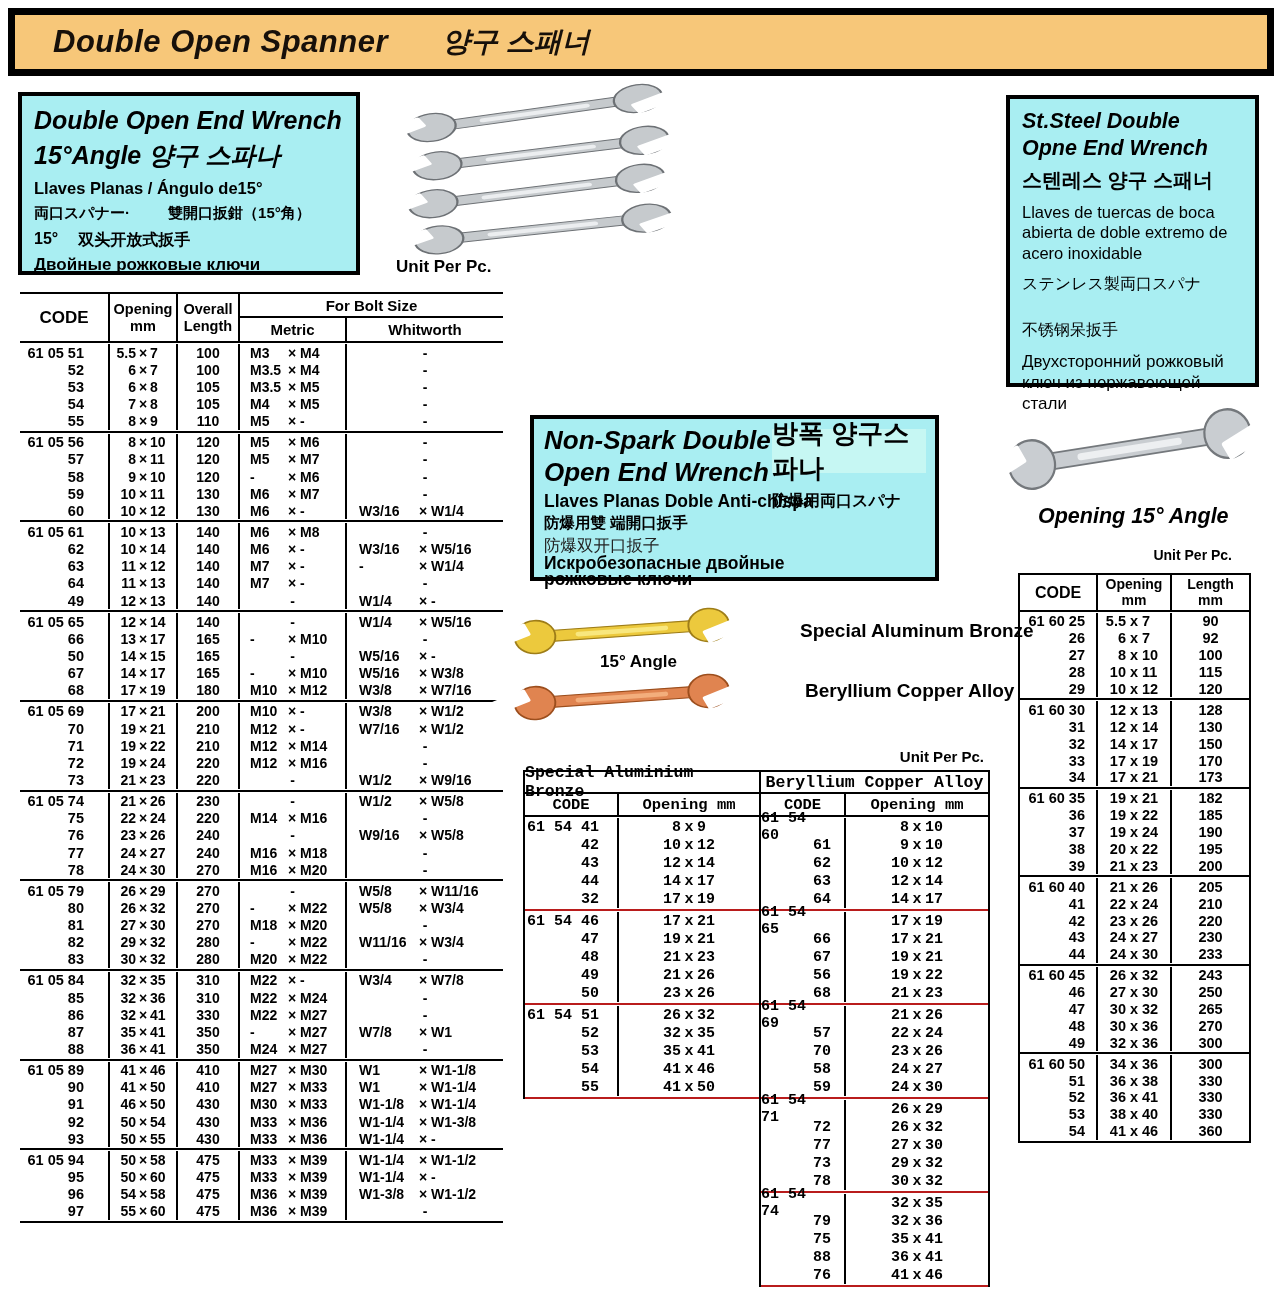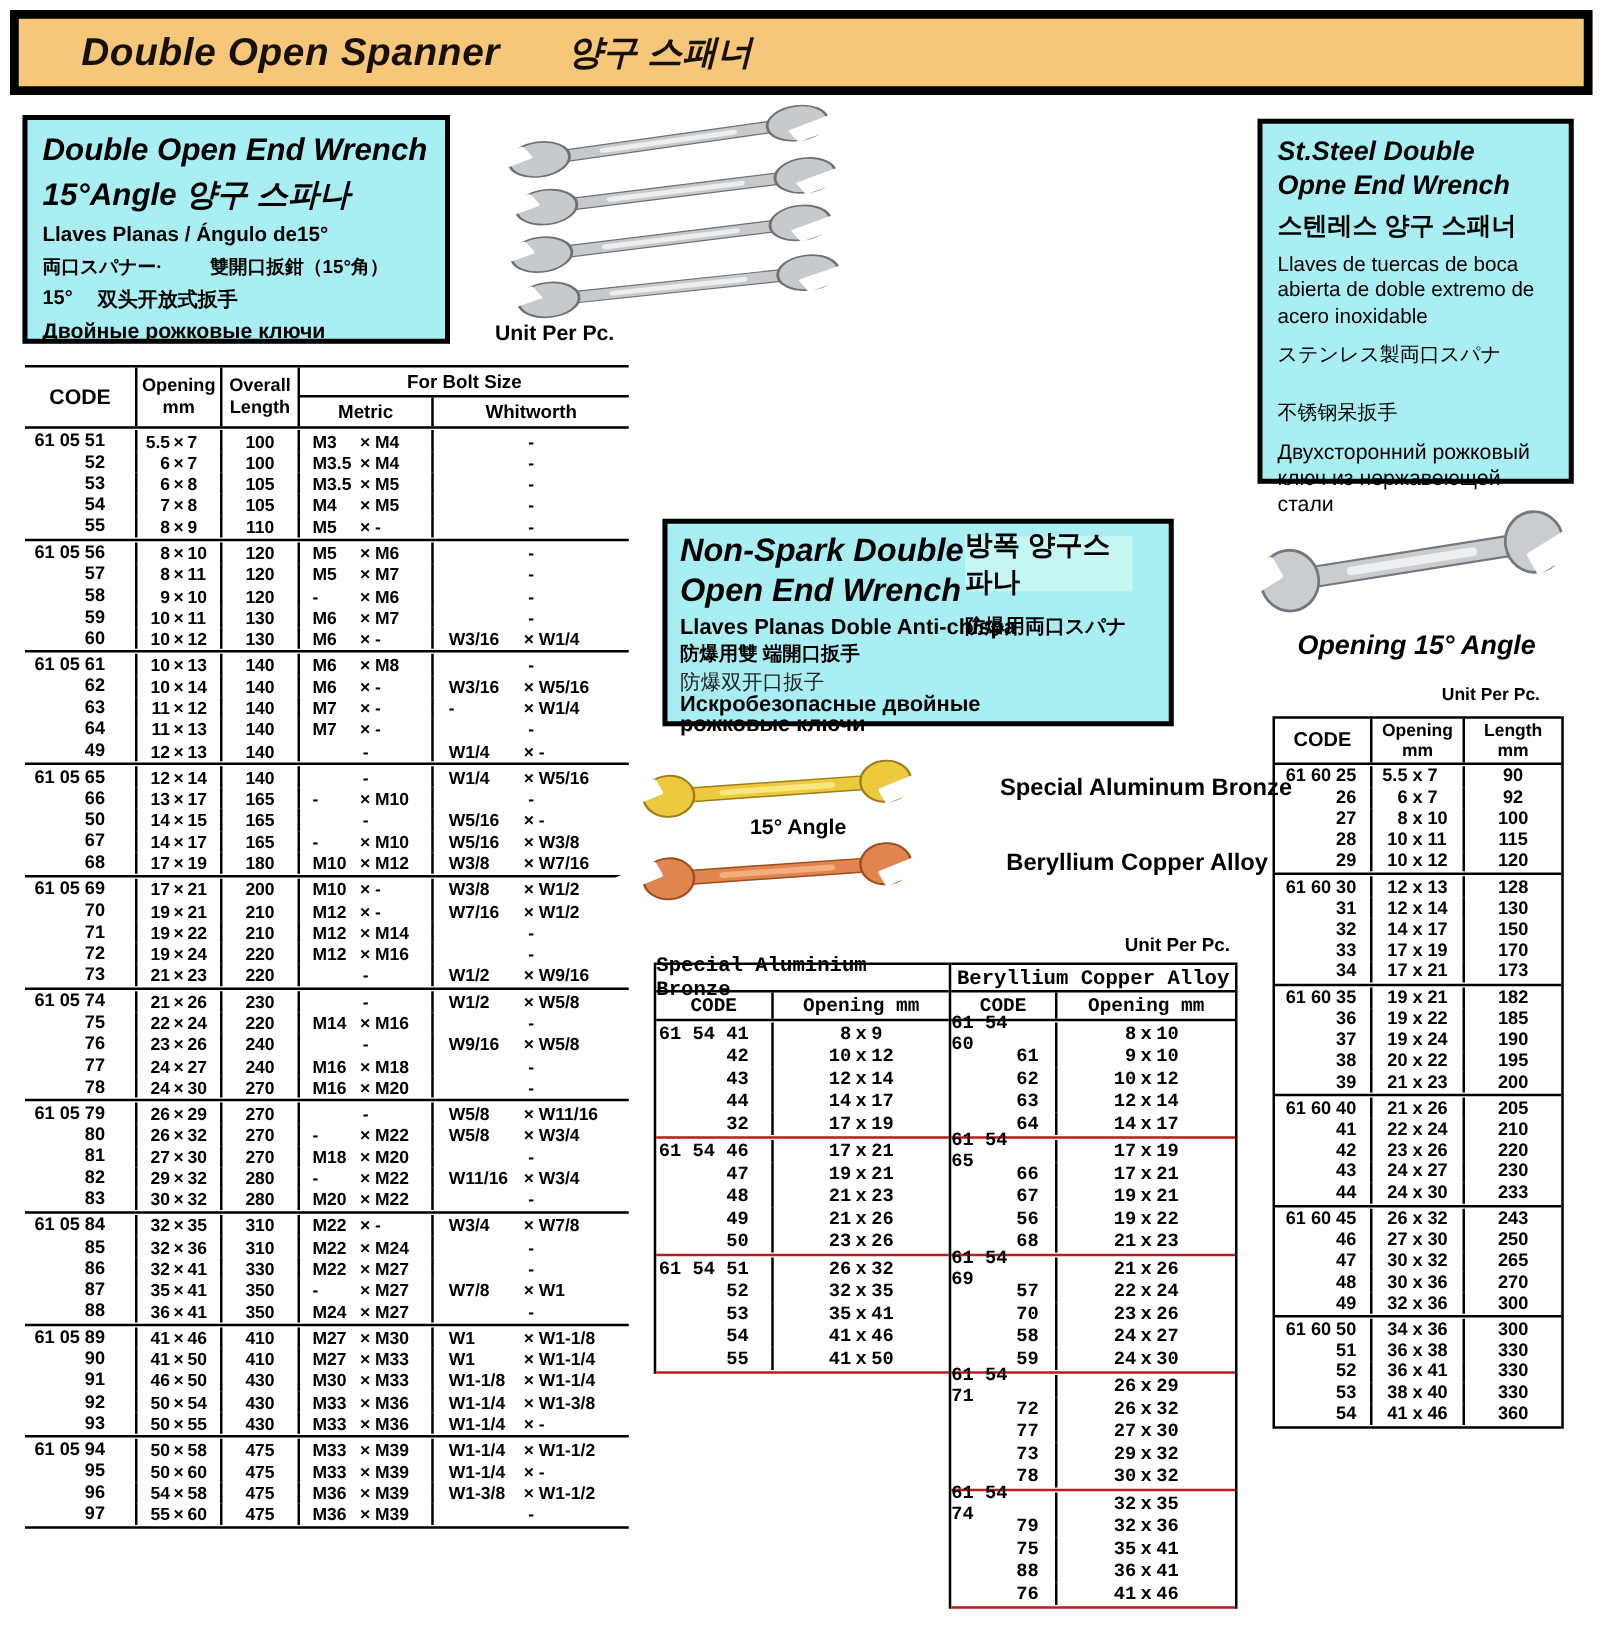--- a/index.html
+++ b/index.html
@@ -3,21 +3,21 @@
 <meta charset="utf-8">
 <style>
   html,body{margin:0;padding:0;background:#fff;}
   .page{position:relative;width:1282px;height:1308px;background:#fff;overflow:hidden;
         font-family:"Liberation Sans",sans-serif;color:#000;}
   .abs{position:absolute;}
 
   
   .title-bar{left:8px;top:8px;width:1266px;height:68px;box-sizing:border-box;
     border:7px solid #000;background:#f7c779;display:flex;align-items:center;
-    padding-left:50px;gap:54px;text-align:center;}
+    padding-left:38px;gap:54px;text-align:center;}
   .title-en{font-style:italic;font-weight:bold;font-size:31px;color:#17100a;letter-spacing:.5px;}
   .title-ko{font-weight:bold;font-size:28px;color:#17100a;font-style:italic;}
 
   
   .cyanbox{background:#a9eef2;border:4px solid #000;box-sizing:border-box;}
   .info-left{left:18px;top:92px;width:342px;height:183px;padding:6px 12px;}
   .il-1{font-style:italic;font-weight:bold;font-size:25px;margin-top:4px;}
   .il-2{font-style:italic;font-weight:bold;font-size:25px;margin-top:4px;}
   .il-3{font-size:16.5px;font-weight:700;margin-top:7px;}
   .il-4{font-size:15px;font-weight:600;margin-top:6px;display:flex;gap:38px;}
@@ -70,23 +70,23 @@
       linear-gradient(120deg,#4f0e06,#8a1f08);}
   .ns-cap{position:absolute;top:88px;font-size:14.5px;font-weight:bold;text-align:center;}
   .ns-cap1{left:92px;width:146px;}
   .ns-cap2{left:228px;width:118px;}
 
   
   .ns-info{left:530px;top:415px;width:409px;height:166px;}
   .ns-info > div{position:absolute;}
   .nsi-t1{left:10px;top:6px;font-style:italic;font-weight:bold;font-size:26px;}
   .nsi-t2{left:10px;top:38px;font-style:italic;font-weight:bold;font-size:26px;}
-  .nsi-ko{left:238px;top:10px;width:134px;height:44px;background:#c6f7f3;
+  .nsi-ko{left:238px;top:10px;width:154px;height:44px;background:#c6f7f3;
     display:flex;align-items:center;justify-content:center;
-    font-size:22px;font-weight:bold;}
+    font-size:26px;font-weight:bold;}
   .nsi-es{left:10px;top:72px;font-size:17.5px;font-weight:bold;}
   .nsi-ja{left:238px;top:72px;font-size:16px;font-weight:bold;}
   .nsi-zht{left:10px;top:94px;font-size:15.5px;font-weight:bold;}
   .nsi-zhs{left:10px;top:116px;font-size:16.5px;color:#222;}
   .nsi-ru1{left:10px;top:134px;font-size:17.5px;font-weight:600;}
   .nsi-ru2{left:10px;top:150px;font-size:17.5px;font-weight:600;}
 
   .wlabel{font-size:19px;font-weight:bold;margin-left:48px;}
   .angle-label{font-size:17px;font-weight:600;}
   .open-angle{font-style:italic;font-weight:bold;font-size:21.5px;}

